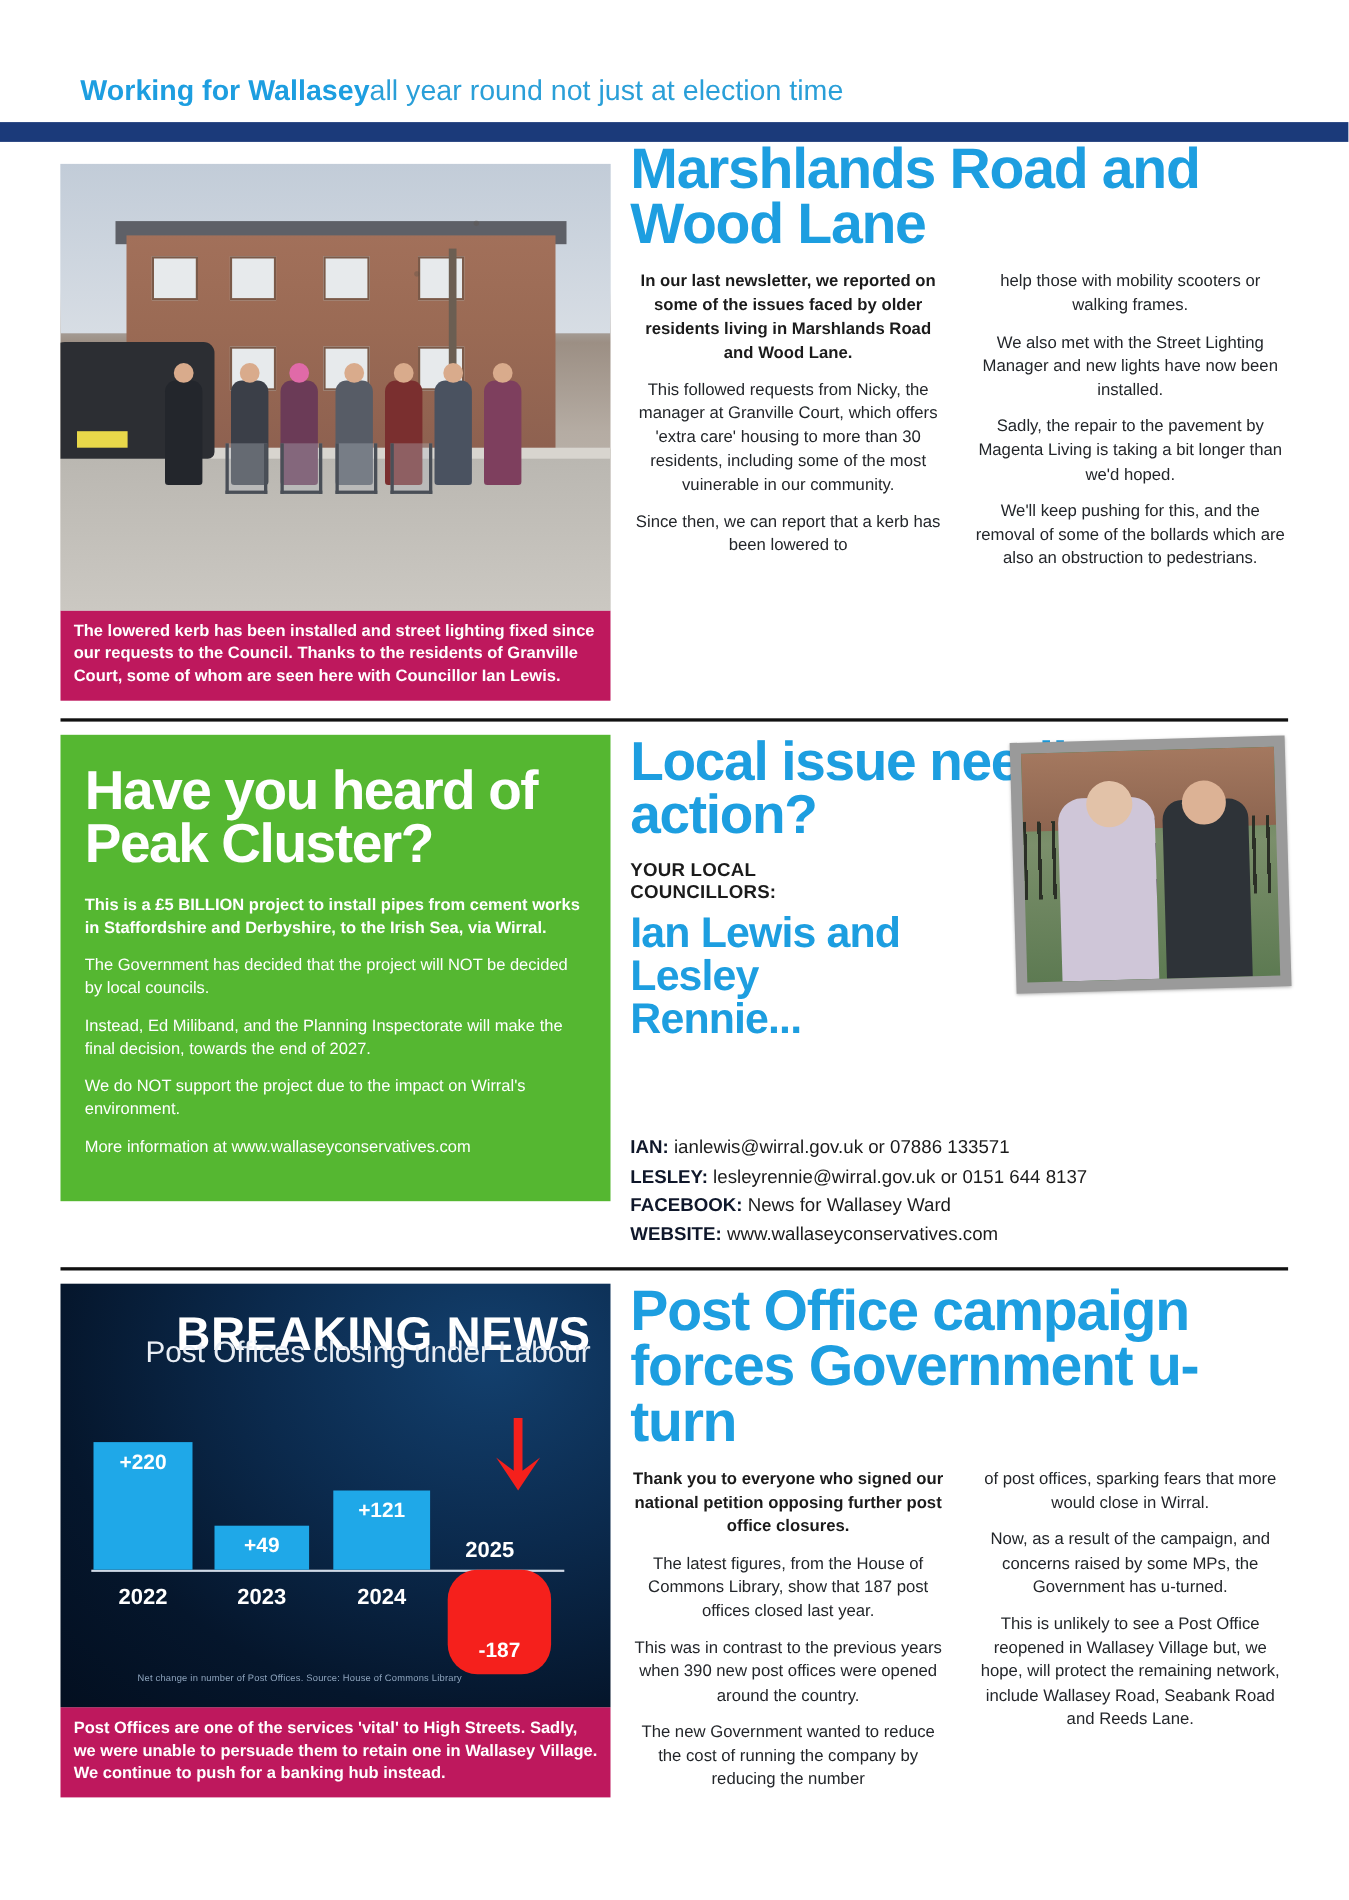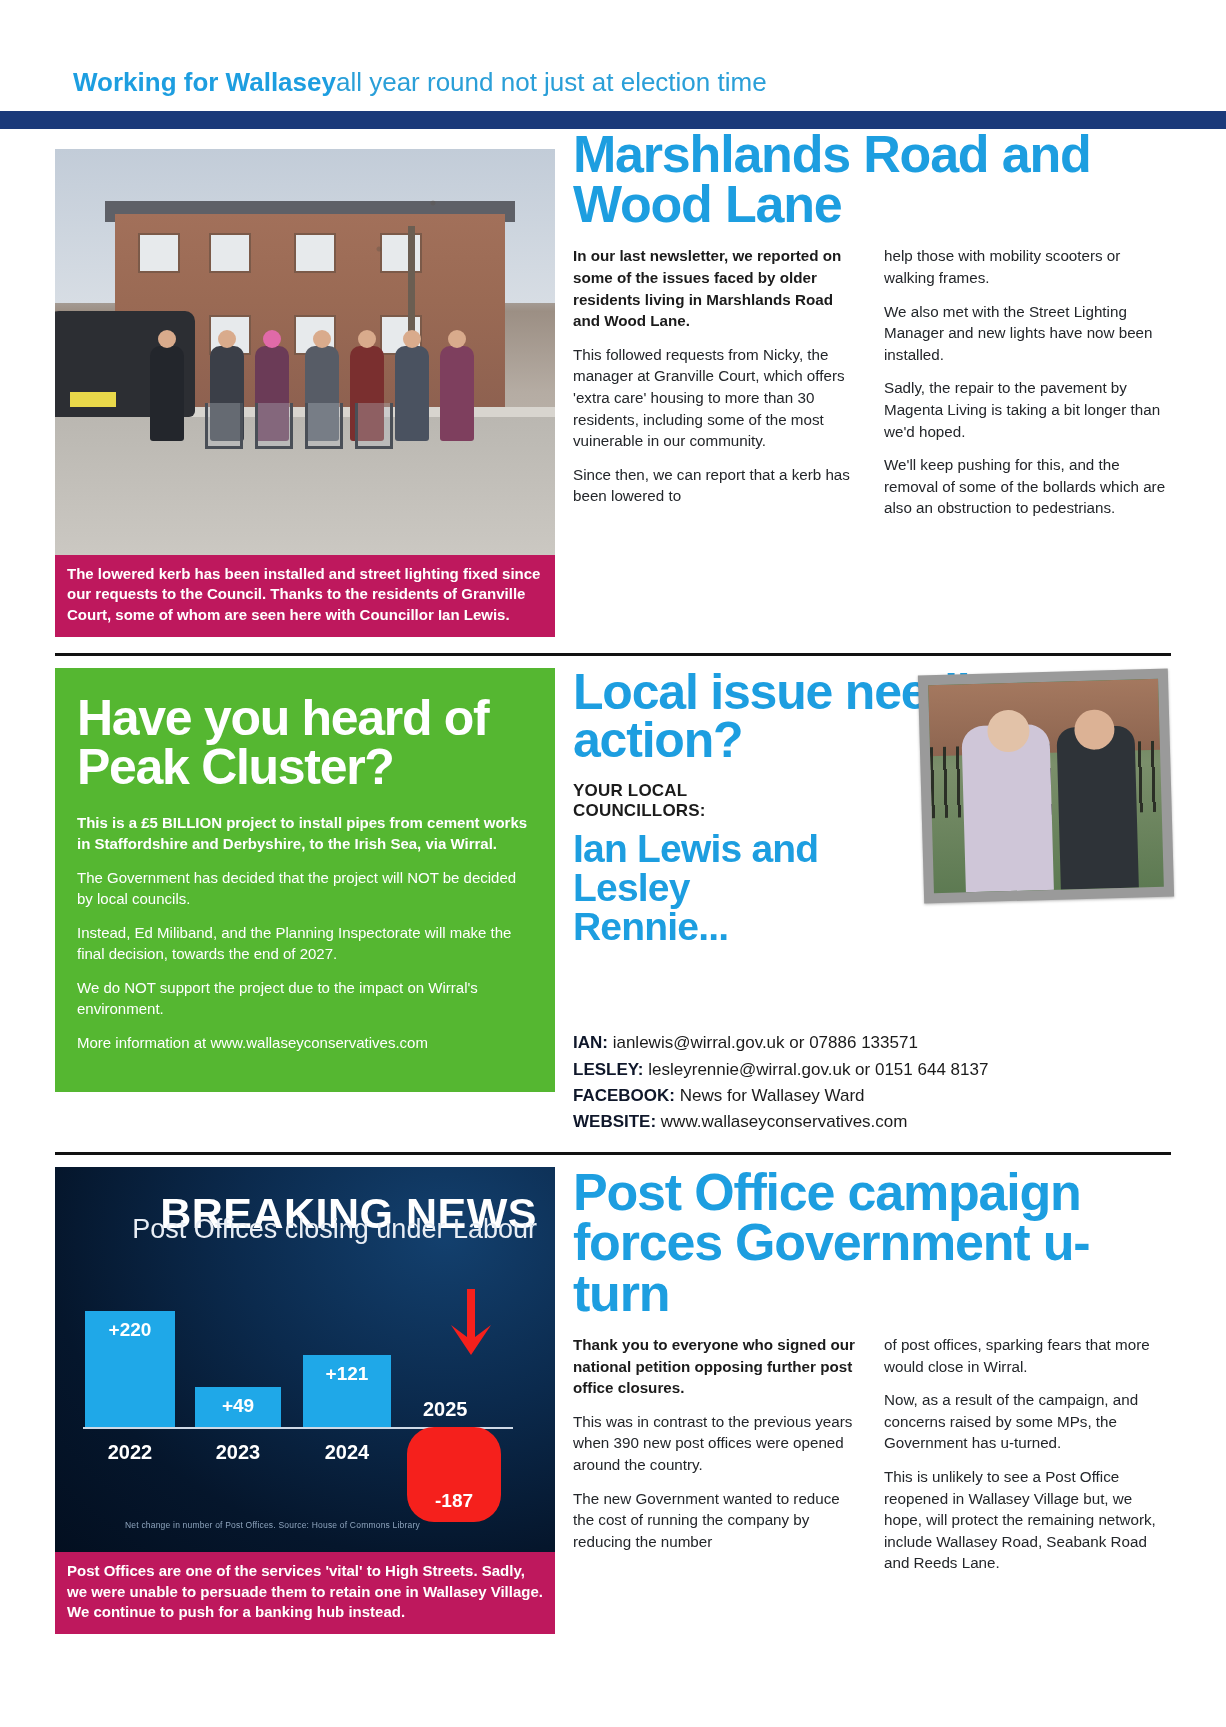--- a/index.html
+++ b/index.html
@@ -99,21 +99,21 @@
     font-weight: 700;
     color: #1b1b1b;
   }
   .body-cols {
     display: flex;
     gap: 24px;
     font-size: 15.2px;
     line-height: 1.42;
     color: #23262a;
   }
-  .body-cols .c { flex: 1 1 0; }
+  .body-cols .c { flex: 1 1 0; text-align: center; }
   .body-cols p { margin-bottom: 12px; }
 
   
   .green {
     width: 500px;
     background: #55b731;
     color: #ffffff;
     padding: 26px 22px 26px 22px;
   }
   .green h2 {
@@ -376,20 +376,21 @@
         <div class="srcnote">Net change in number of Post Offices. Source: House of Commons Library</div>
       </div>
       <div class="caption">Post Offices are one of the services 'vital' to High Streets. Sadly, we were unable to persuade them to retain one in Wallasey Village. We continue to push for a banking hub instead.</div>
     </div>
 
     <div class="col-right">
       <h1 class="headline">Post Office campaign forces Government u-turn</h1>
       <div class="body-cols">
         <div class="c">
           <p class="lede">Thank you to everyone who signed our national petition opposing further post office closures.</p>
+          <p>The latest figures, from the House of Commons Library, show that 187 post offices closed last year.</p>
           <p>This was in contrast to the previous years when 390 new post offices were opened around the country.</p>
           <p>The new Government wanted to reduce the cost of running the company by reducing the number</p>
         </div>
         <div class="c">
           <p>of post offices, sparking fears that more would close in Wirral.</p>
           <p>Now, as a result of the campaign, and concerns raised by some MPs, the Government has u-turned.</p>
           <p>This is unlikely to see a Post Office reopened in Wallasey Village but, we hope, will protect the remaining network, include Wallasey Road, Seabank Road and Reeds Lane.</p>
         </div>
       </div>
     </div>

